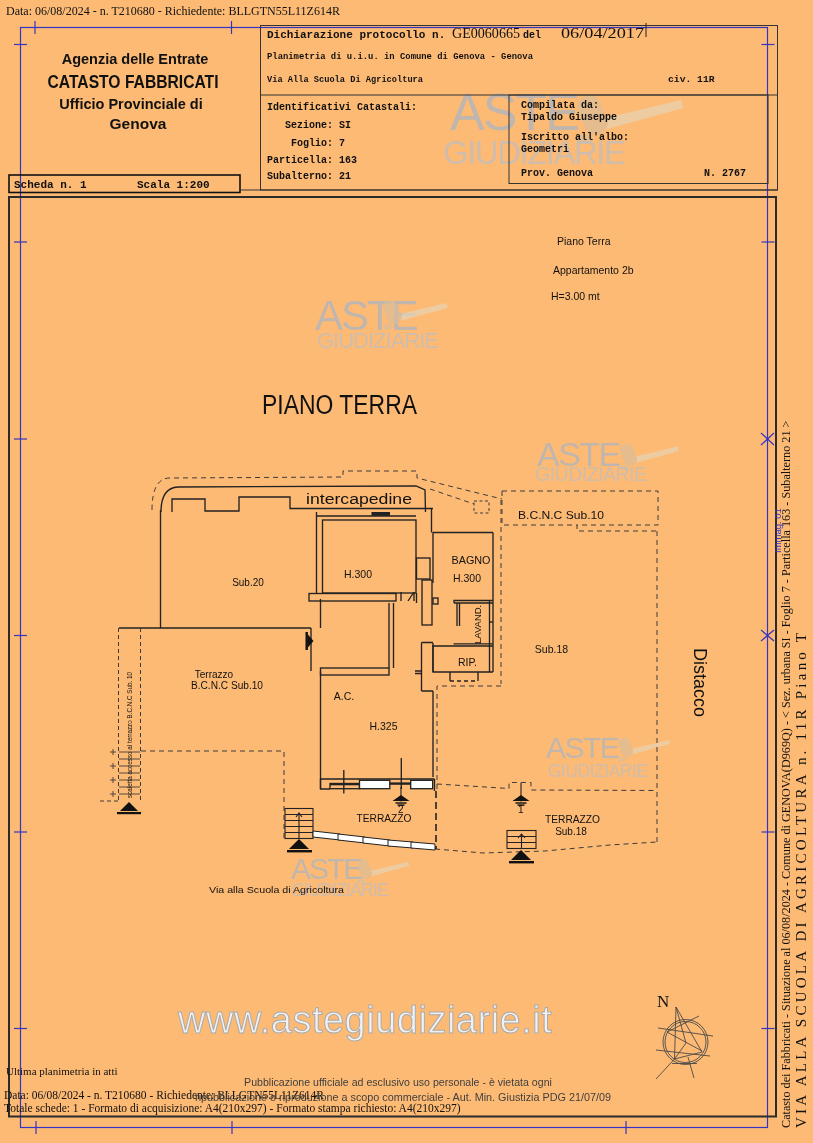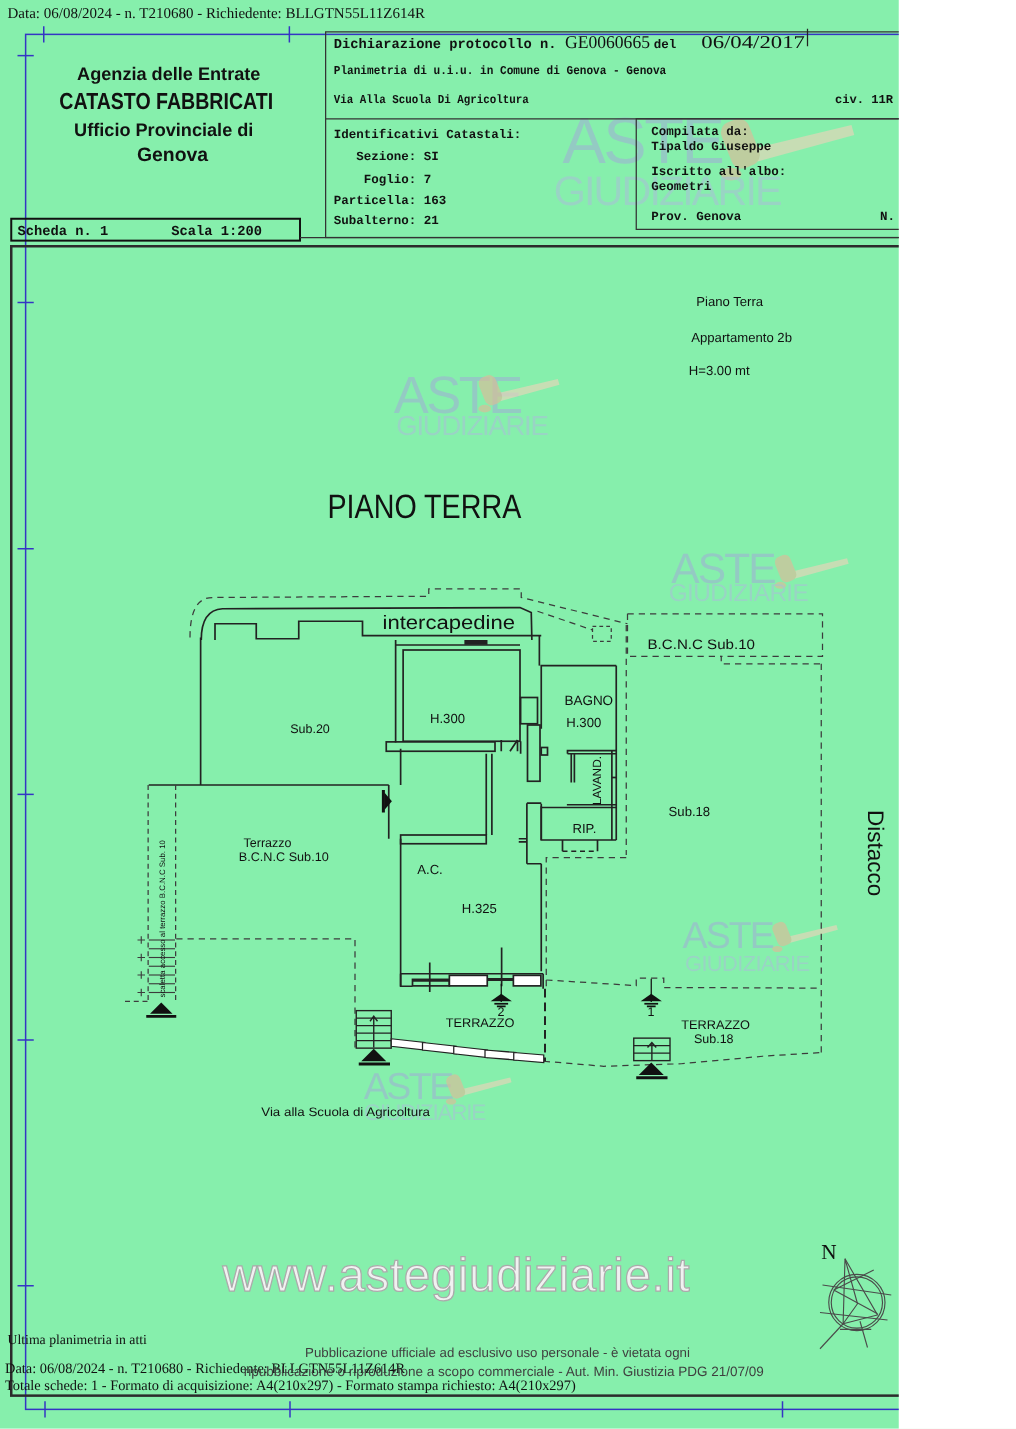--- a/index.html
+++ b/index.html
@@ -1,16 +1,16 @@
 <!DOCTYPE html>
 <html><head>
 <meta charset="utf-8">
 <style>
   html,body{margin:0;padding:0;background:#ffffff;}
-  #page{position:relative;width:719px;height:1143px;background:#86efac;overflow:hidden;}
+  #page{position:relative;width:813px;height:1143px;background:#fdba74;overflow:hidden;}
   svg{position:absolute;left:0;top:0;}
   text{font-family:"Liberation Sans",sans-serif;}
   .mono{font-family:"Liberation Mono",monospace;font-weight:bold;fill:#111;}
   .serif{font-family:"Liberation Serif",serif;fill:#111;}
   .lbl{font-family:"Liberation Sans",sans-serif;fill:#111;}
   .wm{fill:#9db4d2;opacity:0.62;}
   .wm2{fill:#aabfd8;opacity:0.55;}
 </style>
 </head>
 <body>

